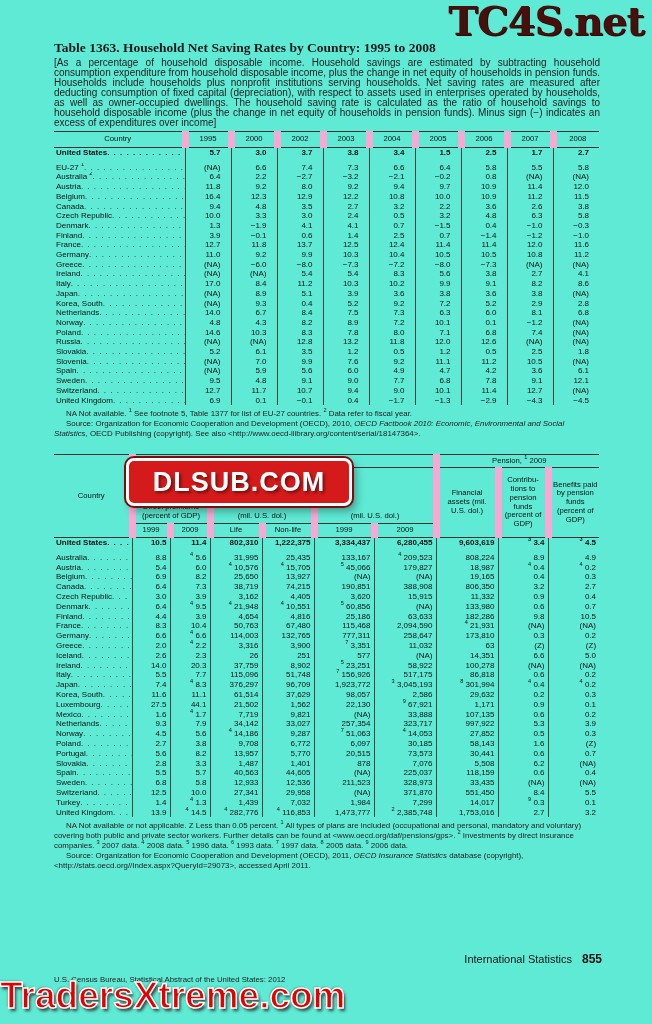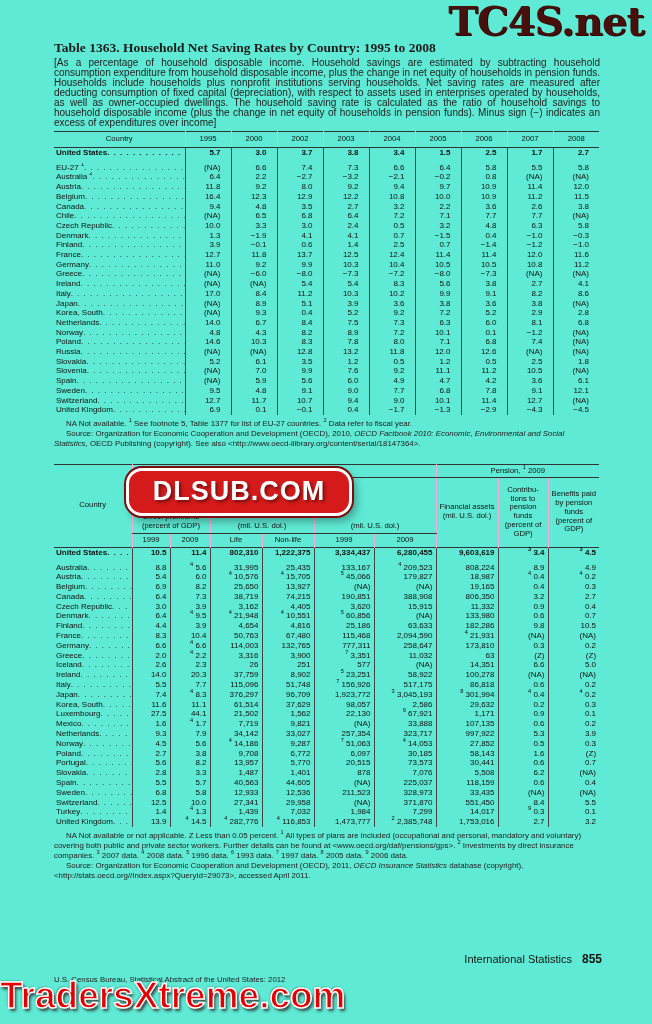--- a/index.html
+++ b/index.html
@@ -28,21 +28,21 @@
   sup { font-size:5.6px; line-height:0; vertical-align:super; }
 
   
   table.dtable {
     width:545px; border-collapse:collapse; table-layout:fixed;
     font-size:8px; color:#111;
     border-top:1px solid #333;
   }
   table.dtable th {
     font-weight:normal; font-size:7.7px; line-height:8.8px; text-align:center;
-    border-left:1px solid #f9a8d4; padding:1px 1px;
+    border-left:7px solid #f9a8d4; padding:1px 1px;
   }
   table.dtable th.nob, table.dtable td.nob { border-left:none; }
   table.dtable td { border-left:1px solid #444; }
   td.num { text-align:right; white-space:nowrap; }
   tr.bold td { font-weight:bold; }
   tr.spacer td { height:5px; line-height:5px; padding:0; }
 
   
   .t1363 thead th { border-bottom:1px solid #333; height:16px; vertical-align:middle; }
   .t1363 td { line-height:9.7px; height:9.7px; padding:0; }
@@ -71,21 +71,21 @@
 
   
   .wm-top {
     position:absolute; top:0px; right:8px;
     font-family:"DejaVu Serif", serif; font-weight:bold; font-size:40px; line-height:42px;
     color:#47100d; letter-spacing:-1px;
     text-shadow:1px 1px 0 #2a0a07;
   }
   .wm-mid {
     position:absolute; top:4px; left:72px; width:226px; height:48px;
-    background:#d41a1a; border:3px solid #ffffff; border-radius:16px;
+    background:#d41a1a; border:3px solid #ffffff; border-radius:8px;
     box-shadow:0 0 0 2px #7d0d0d, 4px 5px 8px rgba(0,0,0,0.35);
     display:flex; align-items:center; justify-content:center;
     color:#ffffff; font-weight:bold; font-size:27px; letter-spacing:1px;
     text-shadow:2px 2px 3px rgba(0,0,0,0.45);
   }
   .wm-bottom {
     position:absolute; bottom:6px; left:0; width:100%; text-align:left;
     font-weight:bold; font-size:37px; line-height:44px;
     color:#e40000; letter-spacing:0px;
     -webkit-text-stroke:1.5px #ffffff;
@@ -254,37 +254,20 @@
               <td class="num">2.7</td>
               <td class="num">3.2</td>
               <td class="num">2.2</td>
               <td class="num">3.6</td>
               <td class="num">2.6</td>
               <td class="num">3.8</td>
             </tr>
             <tr>
               <td class="cc nob">
                 <span class="in">
-                  <span class="nm">Chile</span>
-                  <span class="ldr"></span>
-                </span>
-              </td>
-              <td class="num">(NA)</td>
-              <td class="num">6.5</td>
-              <td class="num">6.8</td>
-              <td class="num">6.4</td>
-              <td class="num">7.2</td>
-              <td class="num">7.1</td>
-              <td class="num">7.7</td>
-              <td class="num">7.7</td>
-              <td class="num">(NA)</td>
-            </tr>
-            <tr>
-              <td class="cc nob">
-                <span class="in">
                   <span class="nm">Czech Republic</span>
                   <span class="ldr"></span>
                 </span>
               </td>
               <td class="num">10.0</td>
               <td class="num">3.3</td>
               <td class="num">3.0</td>
               <td class="num">2.4</td>
               <td class="num">0.5</td>
               <td class="num">3.2</td>

